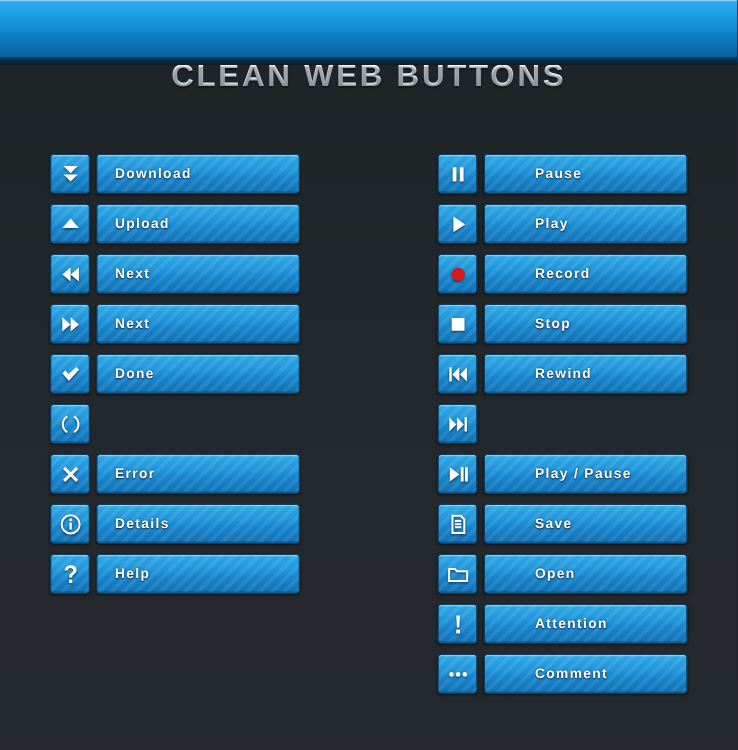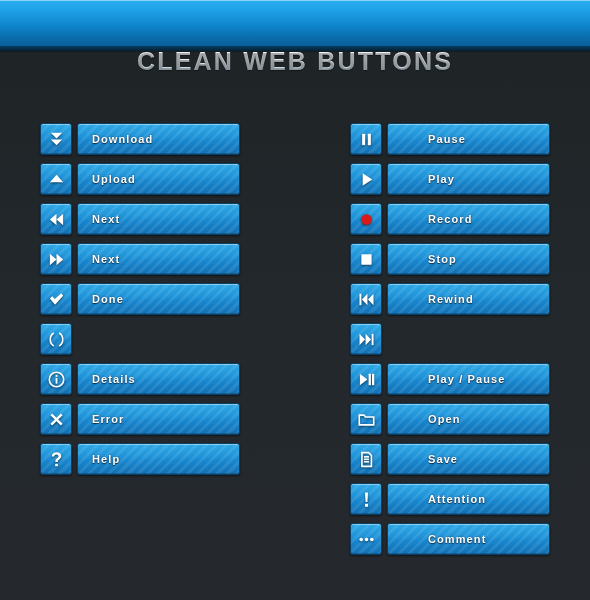--- a/index.html
+++ b/index.html
@@ -193,46 +193,46 @@
                 <path class="stroke" d="M7.2 3.2A8 8 0 0 0 7.2 16.8"></path>
                 <path class="stroke" d="M12.8 3.2A8 8 0 0 1 12.8 16.8"></path>
               </svg>
             </span>
           </div>
         </div>
         <div class="btn-row">
           <div class="btn btn-icon">
             <span>
               <svg class="ico" viewBox="0 0 20 20">
+                <polygon points="3.6,5.4 5.4,3.6 10,8.2 14.6,3.6 16.4,5.4 11.8,10 16.4,14.6 14.6,16.4 10,11.8 5.4,16.4 3.6,14.6 8.2,10"></polygon>
+              </svg>
+            </span>
+          </div>
+          <div class="btn btn-label">
+            <span class="label-text">Error</span>
+          </div>
+        </div>
+        <div class="btn-row">
+          <div class="btn btn-icon">
+            <span>
+              <svg class="ico" viewBox="0 0 20 20">
                 <circle class="stroke" cx="10" cy="10" r="7.6"></circle>
                 <rect x="9" y="8.4" width="2" height="6"></rect>
                 <rect x="9" y="5" width="2" height="2.2"></rect>
               </svg>
             </span>
           </div>
           <div class="btn btn-label">
             <span class="label-text">Details</span>
           </div>
         </div>
         <div class="btn-row">
           <div class="btn btn-icon">
             <span>
               <svg class="ico" viewBox="0 0 20 20">
-                <polygon points="3.6,5.4 5.4,3.6 10,8.2 14.6,3.6 16.4,5.4 11.8,10 16.4,14.6 14.6,16.4 10,11.8 5.4,16.4 3.6,14.6 8.2,10"></polygon>
-              </svg>
-            </span>
-          </div>
-          <div class="btn btn-label">
-            <span class="label-text">Error</span>
-          </div>
-        </div>
-        <div class="btn-row">
-          <div class="btn btn-icon">
-            <span>
-              <svg class="ico" viewBox="0 0 20 20">
                 <path d="M10 2.4c-3 0-4.9 1.8-5.1 4.4h2.7c.1-1.3.9-2.1 2.3-2.1 1.3 0 2.2.8 2.2 1.9 0 .9-.4 1.4-1.5 2.2-1.3.9-1.9 1.8-1.8 3.3v.6h2.6v-.5c0-1 .4-1.5 1.5-2.3 1.4-1 2.1-2 2.1-3.5 0-2.4-2-4-5-4z"></path>
                 <rect x="8.6" y="14.4" width="2.8" height="2.8" rx=".3"></rect>
               </svg>
             </span>
           </div>
           <div class="btn btn-label">
             <span class="label-text">Help</span>
           </div>
         </div>
       </div>
@@ -316,32 +316,20 @@
             <span>
               <svg class="ico" viewBox="0 0 20 20">
                 <polygon points="3,4 3,16 11,10"></polygon>
                 <rect x="12.2" y="4" width="2.4" height="12"></rect>
                 <rect x="15.8" y="4" width="2.4" height="12"></rect>
               </svg>
             </span>
           </div>
           <div class="btn btn-label">
             <span class="label-text">Play / Pause</span>
-          </div>
-        </div>
-        <div class="btn-row">
-          <div class="btn btn-icon">
-            <span>
-              <svg class="ico" viewBox="0 0 20 20">
-                <path class="stroke" d="M2.4 15.6V5.4h5l1.6 2h8.6v8.2z"></path>
-              </svg>
-            </span>
-          </div>
-          <div class="btn btn-label">
-            <span class="label-text">Open</span>
           </div>
         </div>
         <div class="btn-row">
           <div class="btn btn-icon">
             <span>
               <svg class="ico" viewBox="0 0 20 20">
                 <path class="stroke" d="M5.2 2.8h7l3 3v11.4H5.2z"></path>
                 <line class="stroke" x1="7.4" y1="7.2" x2="12.6" y2="7.2"></line>
                 <line class="stroke" x1="7.4" y1="9.8" x2="12.6" y2="9.8"></line>
                 <line class="stroke" x1="7.4" y1="12.4" x2="12.6" y2="12.4"></line>
@@ -349,20 +337,32 @@
             </span>
           </div>
           <div class="btn btn-label">
             <span class="label-text">Save</span>
           </div>
         </div>
         <div class="btn-row">
           <div class="btn btn-icon">
             <span>
               <svg class="ico" viewBox="0 0 20 20">
+                <path class="stroke" d="M2.4 15.6V5.4h5l1.6 2h8.6v8.2z"></path>
+              </svg>
+            </span>
+          </div>
+          <div class="btn btn-label">
+            <span class="label-text">Open</span>
+          </div>
+        </div>
+        <div class="btn-row">
+          <div class="btn btn-icon">
+            <span>
+              <svg class="ico" viewBox="0 0 20 20">
                 <polygon points="8.4,2.6 11.6,2.6 11,12.6 9,12.6"></polygon>
                 <rect x="8.4" y="14.4" width="3.2" height="3.2" rx=".3"></rect>
               </svg>
             </span>
           </div>
           <div class="btn btn-label">
             <span class="label-text">Attention</span>
           </div>
         </div>
         <div class="btn-row">

